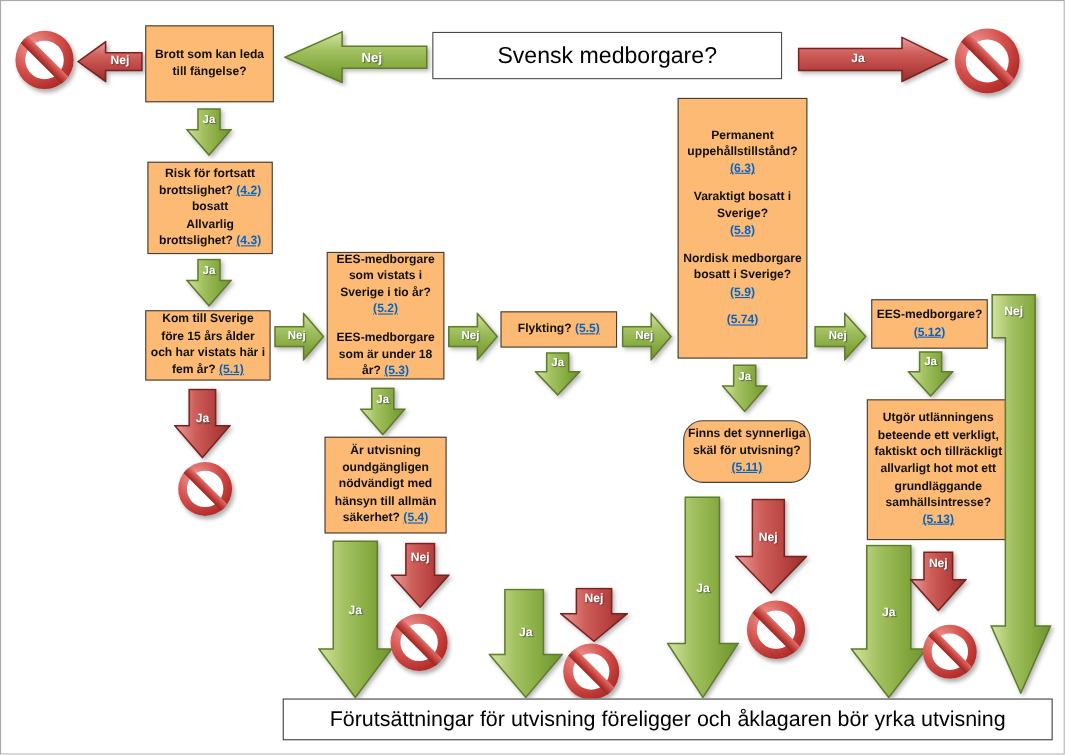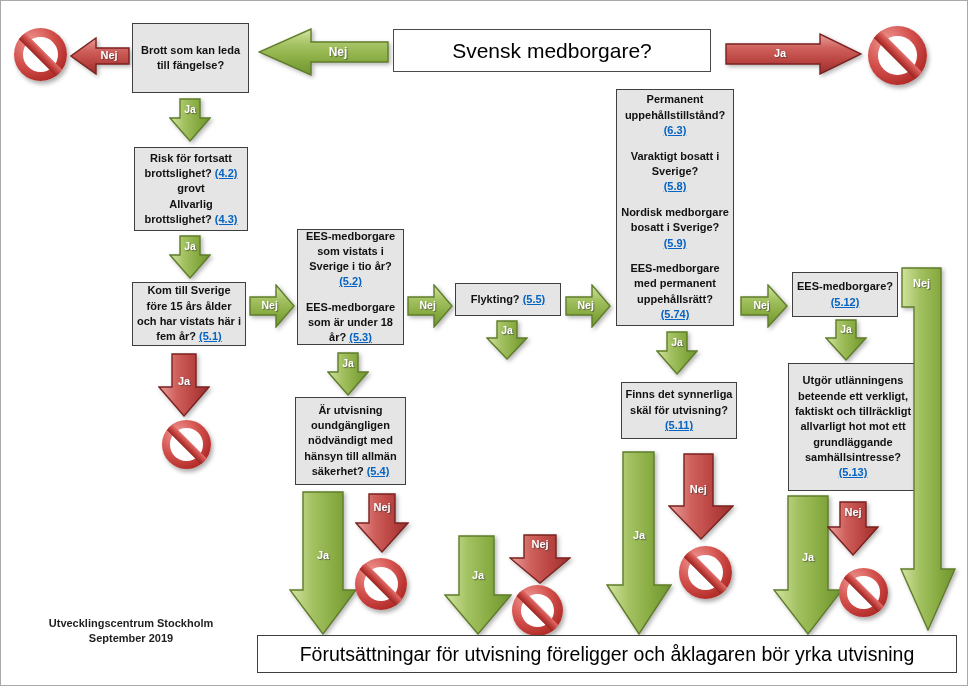--- a/index.html
+++ b/index.html
@@ -3,21 +3,21 @@
 <meta charset="utf-8">
 <style>
   html,body{margin:0;padding:0;background:#e9e9e9;}
   #canvas{
     position:relative;width:968px;height:686px;background:#fff;
     border:1px solid #a9a9a9;box-sizing:border-box;overflow:hidden;
     font-family:"Liberation Sans", sans-serif;
   }
   
   .qbox{
-    position:absolute;background:#e5e5e5;border:1.6px solid #3f3f3f;box-sizing:border-box;
+    position:absolute;background:#fdba74;border:1.6px solid #3f3f3f;box-sizing:border-box;
     display:flex;flex-direction:column;align-items:center;justify-content:center;
     text-align:center;font-size:11px;font-weight:bold;line-height:1.4;color:#111;
     padding:2px 3px;
   }
   .qpart{display:block;width:100%;}
   .qitem{display:block;width:100%;margin:5px 0;}
   .ref{color:#0563c1;text-decoration:underline;cursor:pointer;}
   .ref.blk{display:block;width:100%;}
   .tbox{
     position:absolute;background:#fff;border:1.6px solid #4a4a4a;box-sizing:border-box;
@@ -122,21 +122,21 @@
 
   <div class="arrow" style="left:168px;top:97px;">
     <svg width="42" height="44" viewBox="0 0 42 44">
       <polygon points="11,1 31,1 31,20 41,20 21,43 1,20 11,20" fill="url(#ggx)" stroke="#5f7d2a" stroke-width="1.4"></polygon>
     </svg>
     <span class="alabel sm" style="left:0;width:100%;top:5px;">Ja</span>
   </div>
 
   <div class="qbox" style="left:133px;top:146px;width:114px;height:84px;">
     <span class="qpart"><span>Risk för fortsatt brottslighet?</span> <a class="ref">(4.2)</a></span>
-    <span class="qpart">grovt</span>
+    <span class="qpart">bosatt</span>
     <span class="qpart"><span>Allvarlig brottslighet?</span> <a class="ref">(4.3)</a></span>
   </div>
 
   <div class="arrow" style="left:168px;top:234px;">
     <svg width="42" height="44" viewBox="0 0 42 44">
       <polygon points="11,1 31,1 31,20 41,20 21,43 1,20 11,20" fill="url(#ggx)" stroke="#5f7d2a" stroke-width="1.4"></polygon>
     </svg>
     <span class="alabel sm" style="left:0;width:100%;top:5px;">Ja</span>
   </div>
 
@@ -228,31 +228,31 @@
     <svg width="46" height="44" viewBox="0 0 46 44">
       <polygon points="1,13 27,13 27,1 45,22 27,43 27,31 1,31" fill="url(#ggy)" stroke="#5f7d2a" stroke-width="1.4"></polygon>
     </svg>
     <span class="alabel sm" style="left:0;width:90%;top:15px;">Nej</span>
   </div>
 
   <div class="qbox" style="left:615px;top:88px;width:118px;height:237px;">
     <span class="qitem"><span>Permanent uppehållstillstånd?</span> <a class="ref blk">(6.3)</a></span>
     <span class="qitem"><span>Varaktigt bosatt i Sverige?</span> <a class="ref blk">(5.8)</a></span>
     <span class="qitem"><span>Nordisk medborgare bosatt i Sverige?</span> <a class="ref blk">(5.9)</a></span>
-    <span class="qitem"><span>EES-medborgare med permanent uppehållsrätt?</span> <a class="ref blk">(5.74)</a></span>
+    <span class="qitem"> <a class="ref blk">(5.74)</a></span>
   </div>
 
   <div class="arrow" style="left:655px;top:330px;">
     <svg width="42" height="44" viewBox="0 0 42 44">
       <polygon points="11,1 31,1 31,20 41,20 21,43 1,20 11,20" fill="url(#ggx)" stroke="#5f7d2a" stroke-width="1.4"></polygon>
     </svg>
     <span class="alabel sm" style="left:0;width:100%;top:5px;">Ja</span>
   </div>
 
-  <div class="qbox" style="left:620px;top:381px;width:116px;height:57px;">
+  <div class="qbox" style="left:620px;top:381px;width:116px;height:57px;border-radius:18px;">
     <span class="qpart"><span>Finns det synnerliga skäl för utvisning?</span> <a class="ref blk">(5.11)</a></span>
   </div>
 
   <div class="arrow" style="left:605px;top:450px;">
     <svg width="66" height="184" viewBox="0 0 66 184">
       <polygon points="17,1 48,1 48,134 65,134 33,183 1,134 17,134" fill="url(#ggx)" stroke="#5f7d2a" stroke-width="1.4"></polygon>
     </svg>
     <span class="alabel" style="left:0;width:100%;top:78px;">Ja</span>
   </div>
 
@@ -301,22 +301,18 @@
   </div>
   <div class="nosign" style="left:838px;top:567px;width:49px;height:49px;"></div>
 
   <div class="arrow" style="left:899px;top:266px;">
     <svg width="57" height="364" viewBox="0 0 57 364">
       <polygon points="2,1 41,1 41,302 55,302 28,363 1,302 14,302 14,40 2,40" fill="url(#ggx)" stroke="#5f7d2a" stroke-width="1.4"></polygon>
     </svg>
     <span class="alabel" style="left:0;width:43px;top:10px;">Nej</span>
   </div>
 
-  <div class="credit" style="left:40px;top:615px;width:180px;">
-    <div>Utvecklingscentrum Stockholm</div>
-    <div>September 2019</div>
-  </div>
 
   <div class="obox" style="left:256px;top:634px;width:700px;height:38px;">
     <span>Förutsättningar för utvisning föreligger och åklagaren bör yrka utvisning</span>
   </div>
 
 </div>
 
 </body></html>

